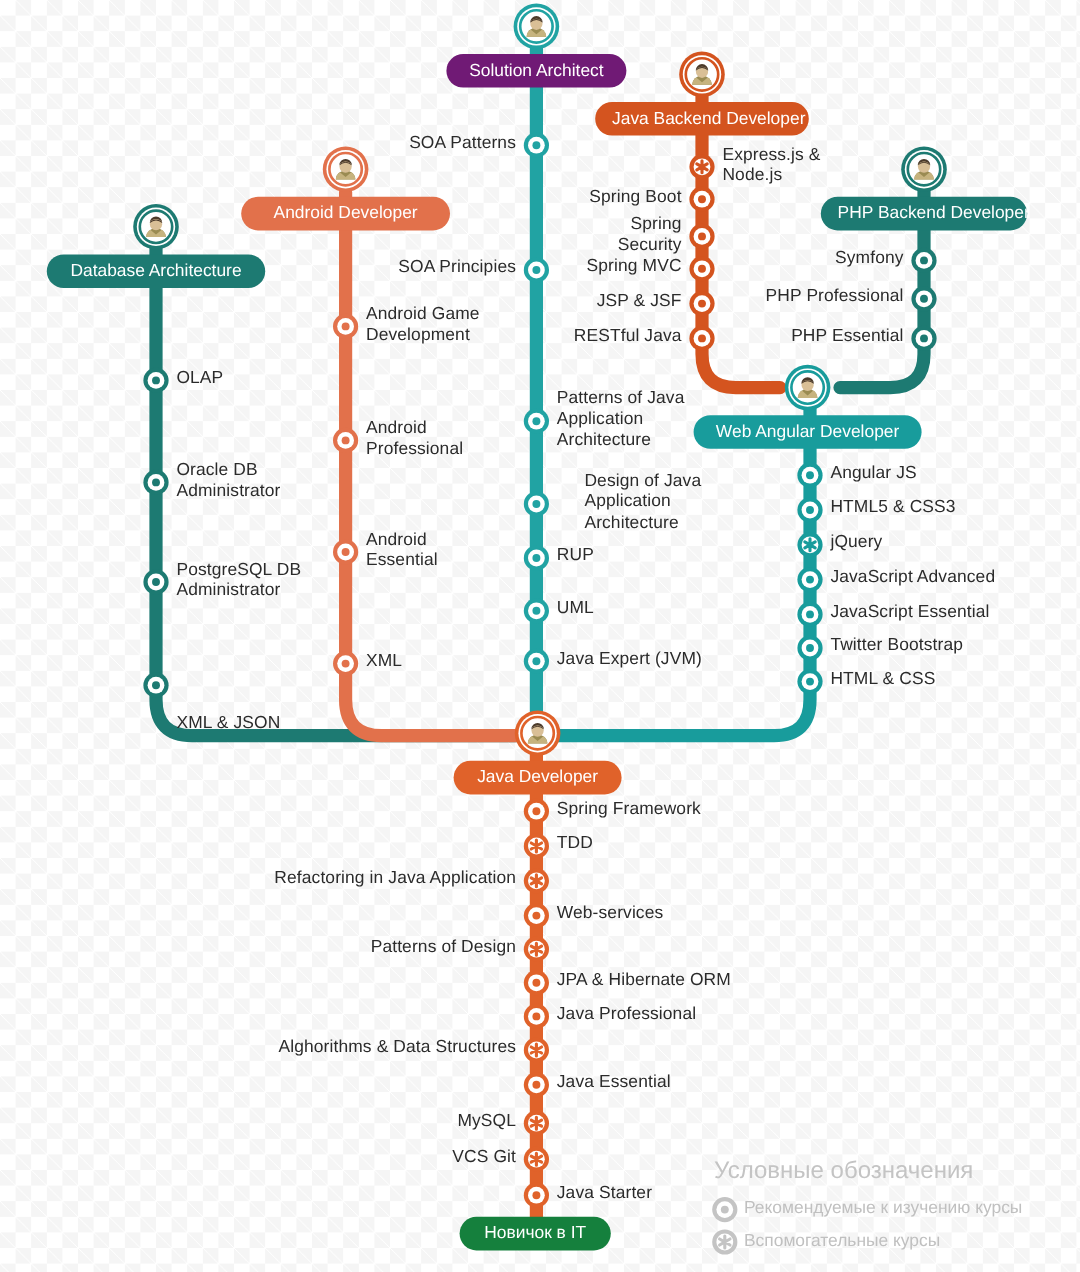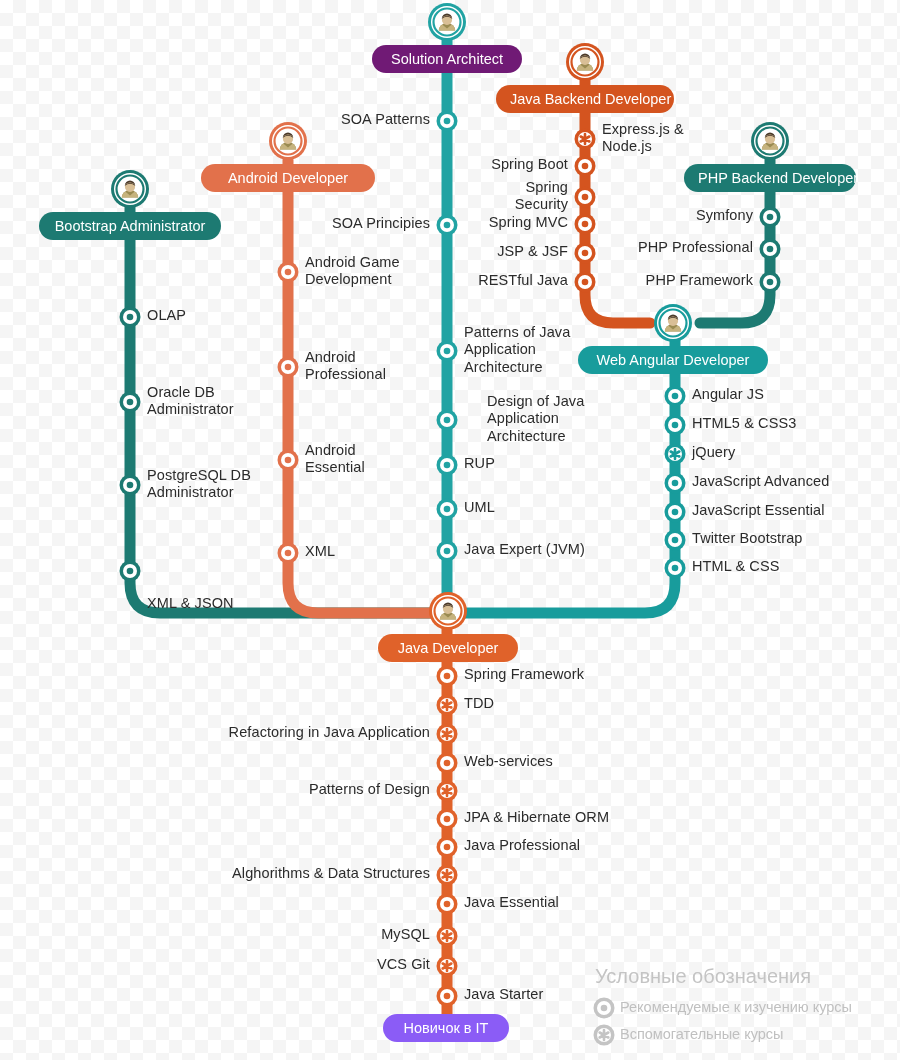--- a/index.html
+++ b/index.html
@@ -360,21 +360,21 @@
     <div class="lbl r" style="top: 120.5px; left: 602px;">Express.js &amp;
 Node.js</div>
     <div class="lbl l" style="top: 156.25px; right: 332px;">Spring Boot</div>
     <div class="lbl l" style="top: 178.5px; right: 332px;">Spring
 Security</div>
     <div class="lbl l" style="top: 214.25px; right: 332px;">Spring MVC</div>
     <div class="lbl l" style="top: 243.25px; right: 332px;">JSP &amp; JSF</div>
     <div class="lbl l" style="top: 272.25px; right: 332px;">RESTful Java</div>
     <div class="lbl l" style="top: 207.25px; right: 147px;">Symfony</div>
     <div class="lbl l" style="top: 239.25px; right: 147px;">PHP Professional</div>
-    <div class="lbl l" style="top: 272.25px; right: 147px;">PHP Framework</div>
+    <div class="lbl l" style="top: 272.25px; right: 147px;">PHP Essential</div>
     <div class="lbl r" style="top: 253.5px; left: 305px;">Android Game
 Development</div>
     <div class="lbl r" style="top: 348.5px; left: 305px;">Android
 Professional</div>
     <div class="lbl r" style="top: 441.5px; left: 305px;">Android
 Essential</div>
     <div class="lbl r" style="top: 543.25px; left: 305px;">XML</div>
     <div class="lbl r" style="top: 307.25px; left: 147px;">OLAP</div>
     <div class="lbl r" style="top: 383.5px; left: 147px;">Oracle DB
 Administrator</div>
@@ -397,20 +397,20 @@
     <div class="lbl r" style="top: 837.25px; left: 464px;">Java Professional</div>
     <div class="lbl l" style="top: 865.25px; right: 470px;">Alghorithms &amp; Data Structures</div>
     <div class="lbl r" style="top: 894.25px; left: 464px;">Java Essential</div>
     <div class="lbl l" style="top: 926.25px; right: 470px;">MySQL</div>
     <div class="lbl l" style="top: 956.25px; right: 470px;">VCS Git</div>
     <div class="lbl r" style="top: 986.25px; left: 464px;">Java Starter</div>
     <div class="role" style="background: #701a75; width: 150px; left: 372px; top: 45px;">Solution Architect</div>
     <div class="role" style="background: rgb(212, 84, 31); width: 178px; left: 496px; top: 85px;">Java Backend Developer</div>
     <div class="role" style="background: rgb(226, 113, 75); width: 174px; left: 201px; top: 164px;">Android Developer</div>
     <div class="role" style="background: rgb(29, 122, 114); width: 172px; left: 684px; top: 164px;">PHP Backend Developer</div>
-    <div class="role" style="background: rgb(29, 122, 114); width: 182px; left: 39px; top: 212px;">Bootstrap Administrator</div>
+    <div class="role" style="background: rgb(29, 122, 114); width: 182px; left: 39px; top: 212px;">Database Architecture</div>
     <div class="role" style="background: rgb(24, 156, 156); width: 190px; left: 578px; top: 346px;">Web Angular Developer</div>
     <div class="role" style="background: rgb(224, 98, 42); width: 140px; left: 378px; top: 634px;">Java Developer</div>
-    <div class="role" style="background: #8b5cf6; width: 126px; left: 383px; top: 1014px;">Новичок в IT</div>
+    <div class="role" style="background: #15803d; width: 126px; left: 383px; top: 1014px;">Новичок в IT</div>
     <div class="legend-title" style="left: 595px; top: 965px;">Условные обозначения</div>
     <div class="legend-txt" style="left: 620px; top: 999px;">Рекомендуемые к изучению курсы</div>
     <div class="legend-txt" style="left: 620px; top: 1026px;">Вспомогательные курсы</div>
   </div>
 
 </body></html>

